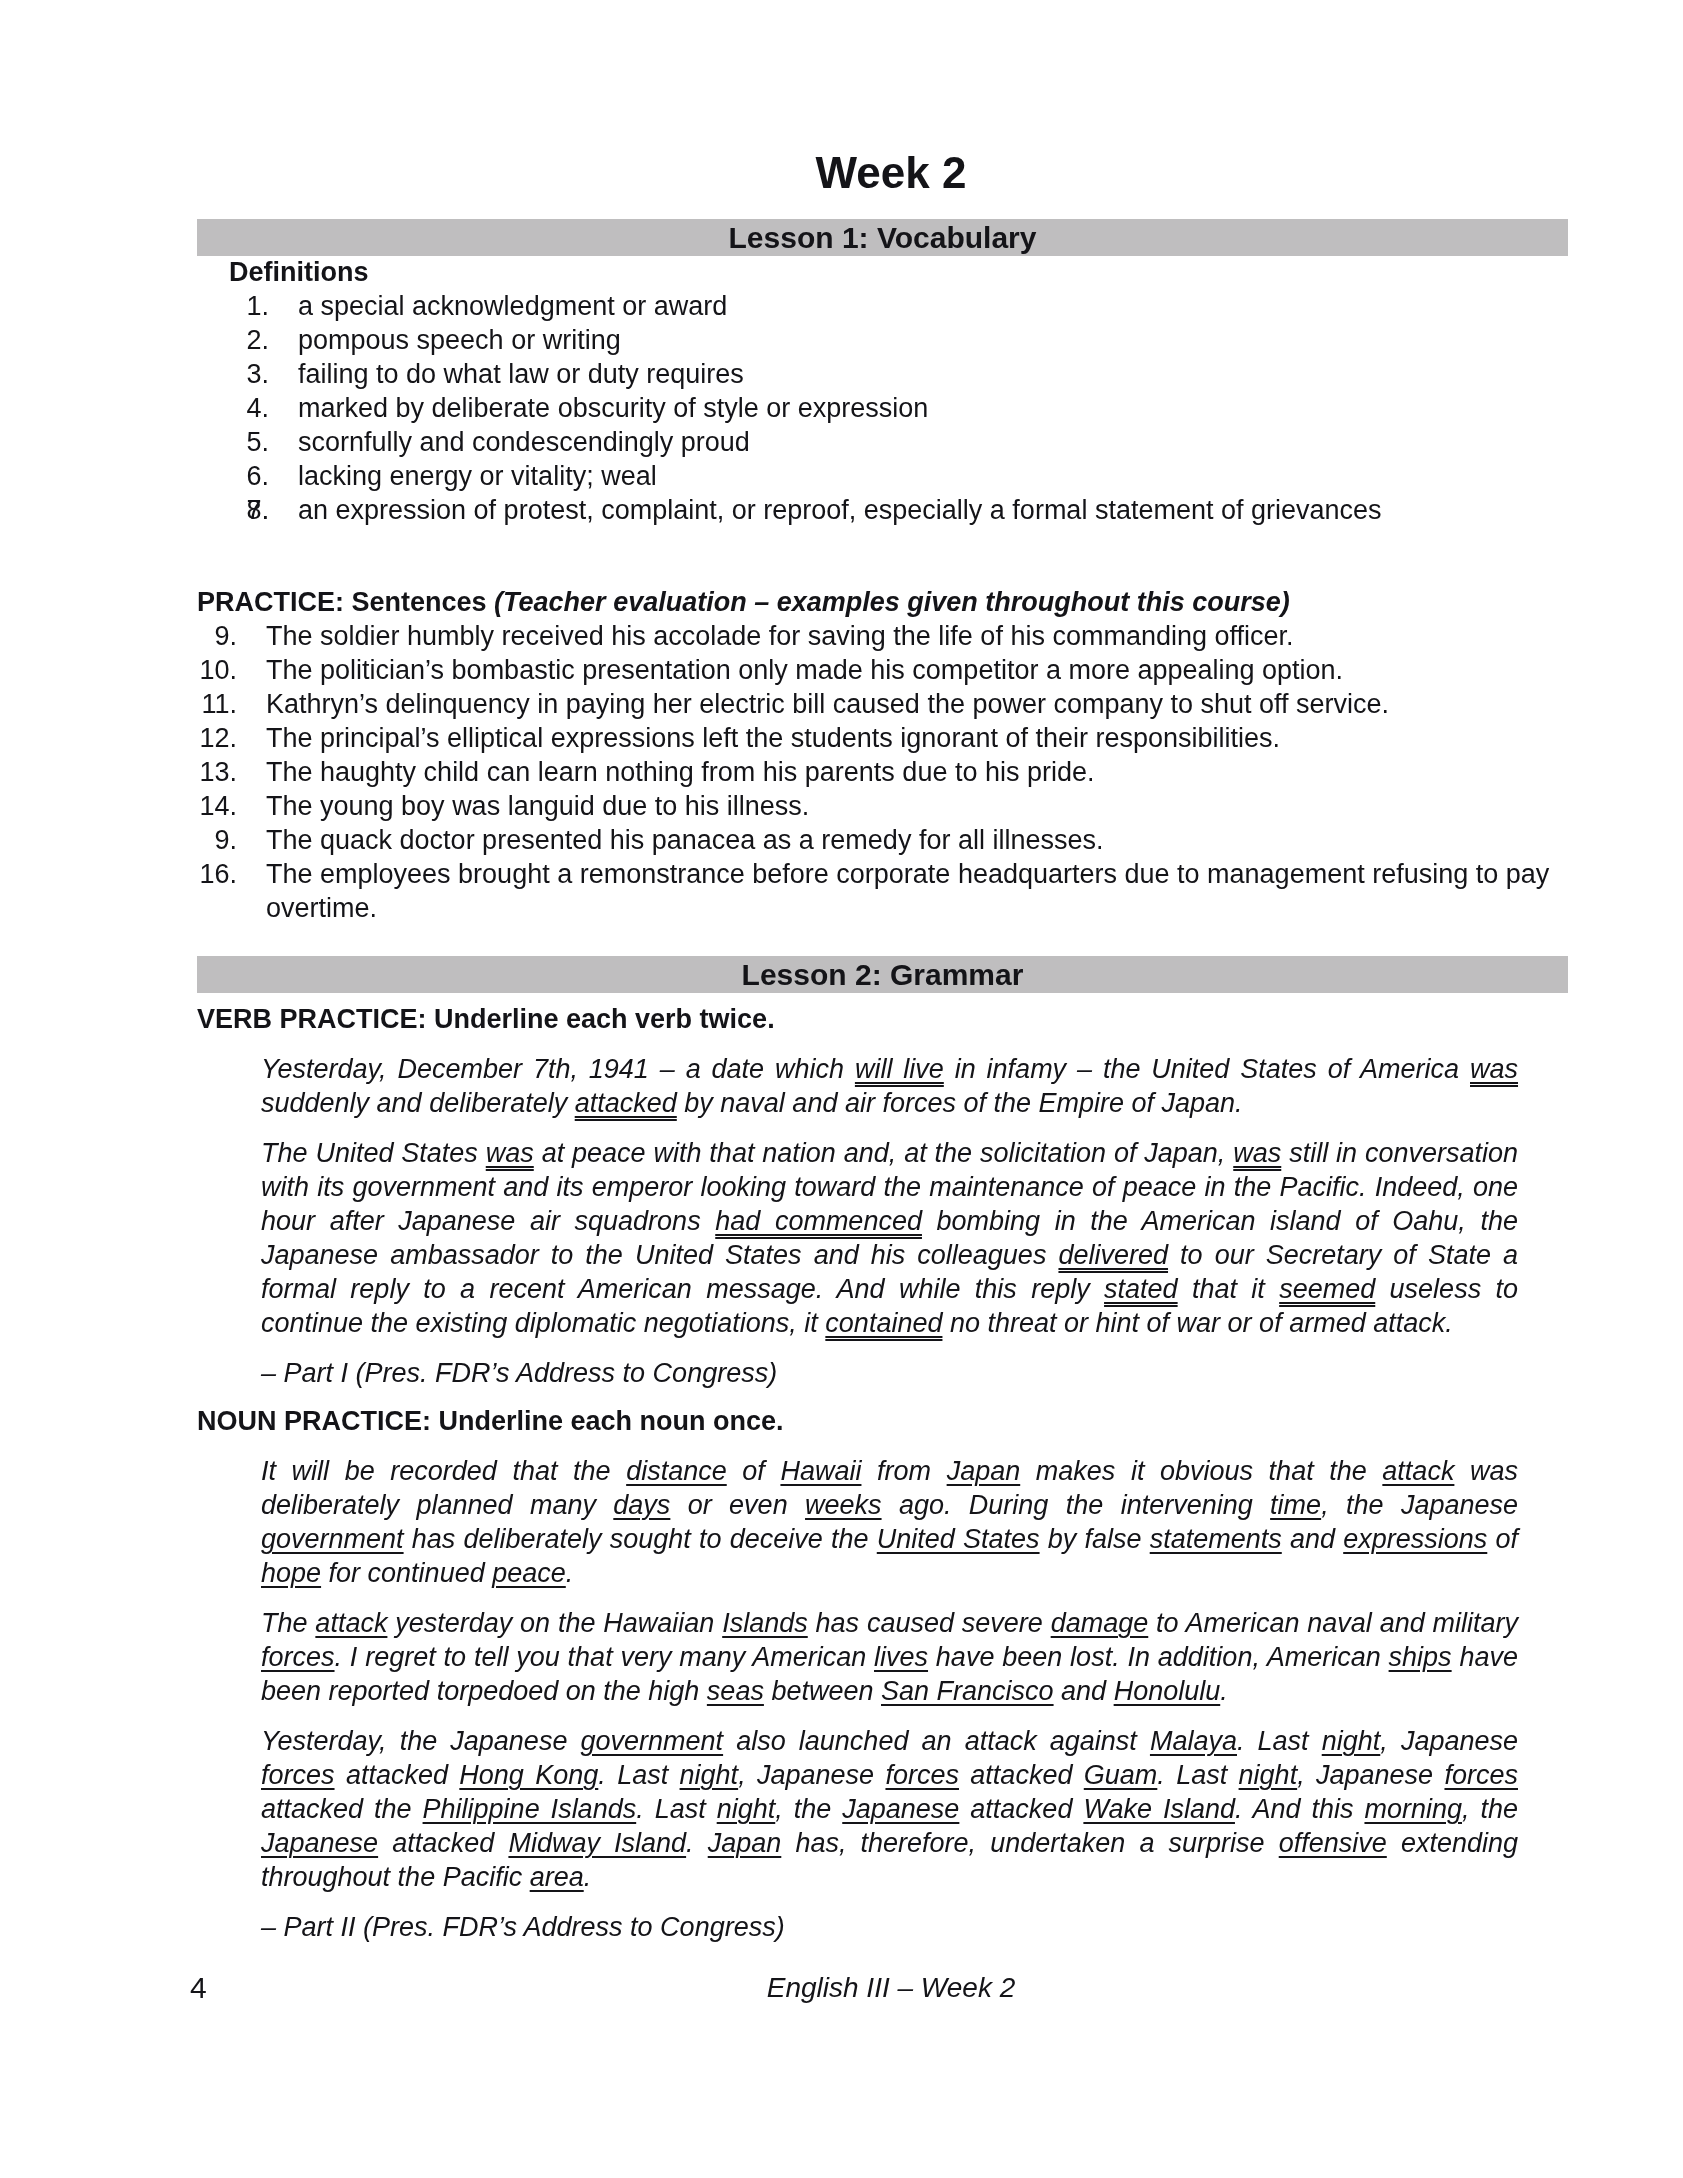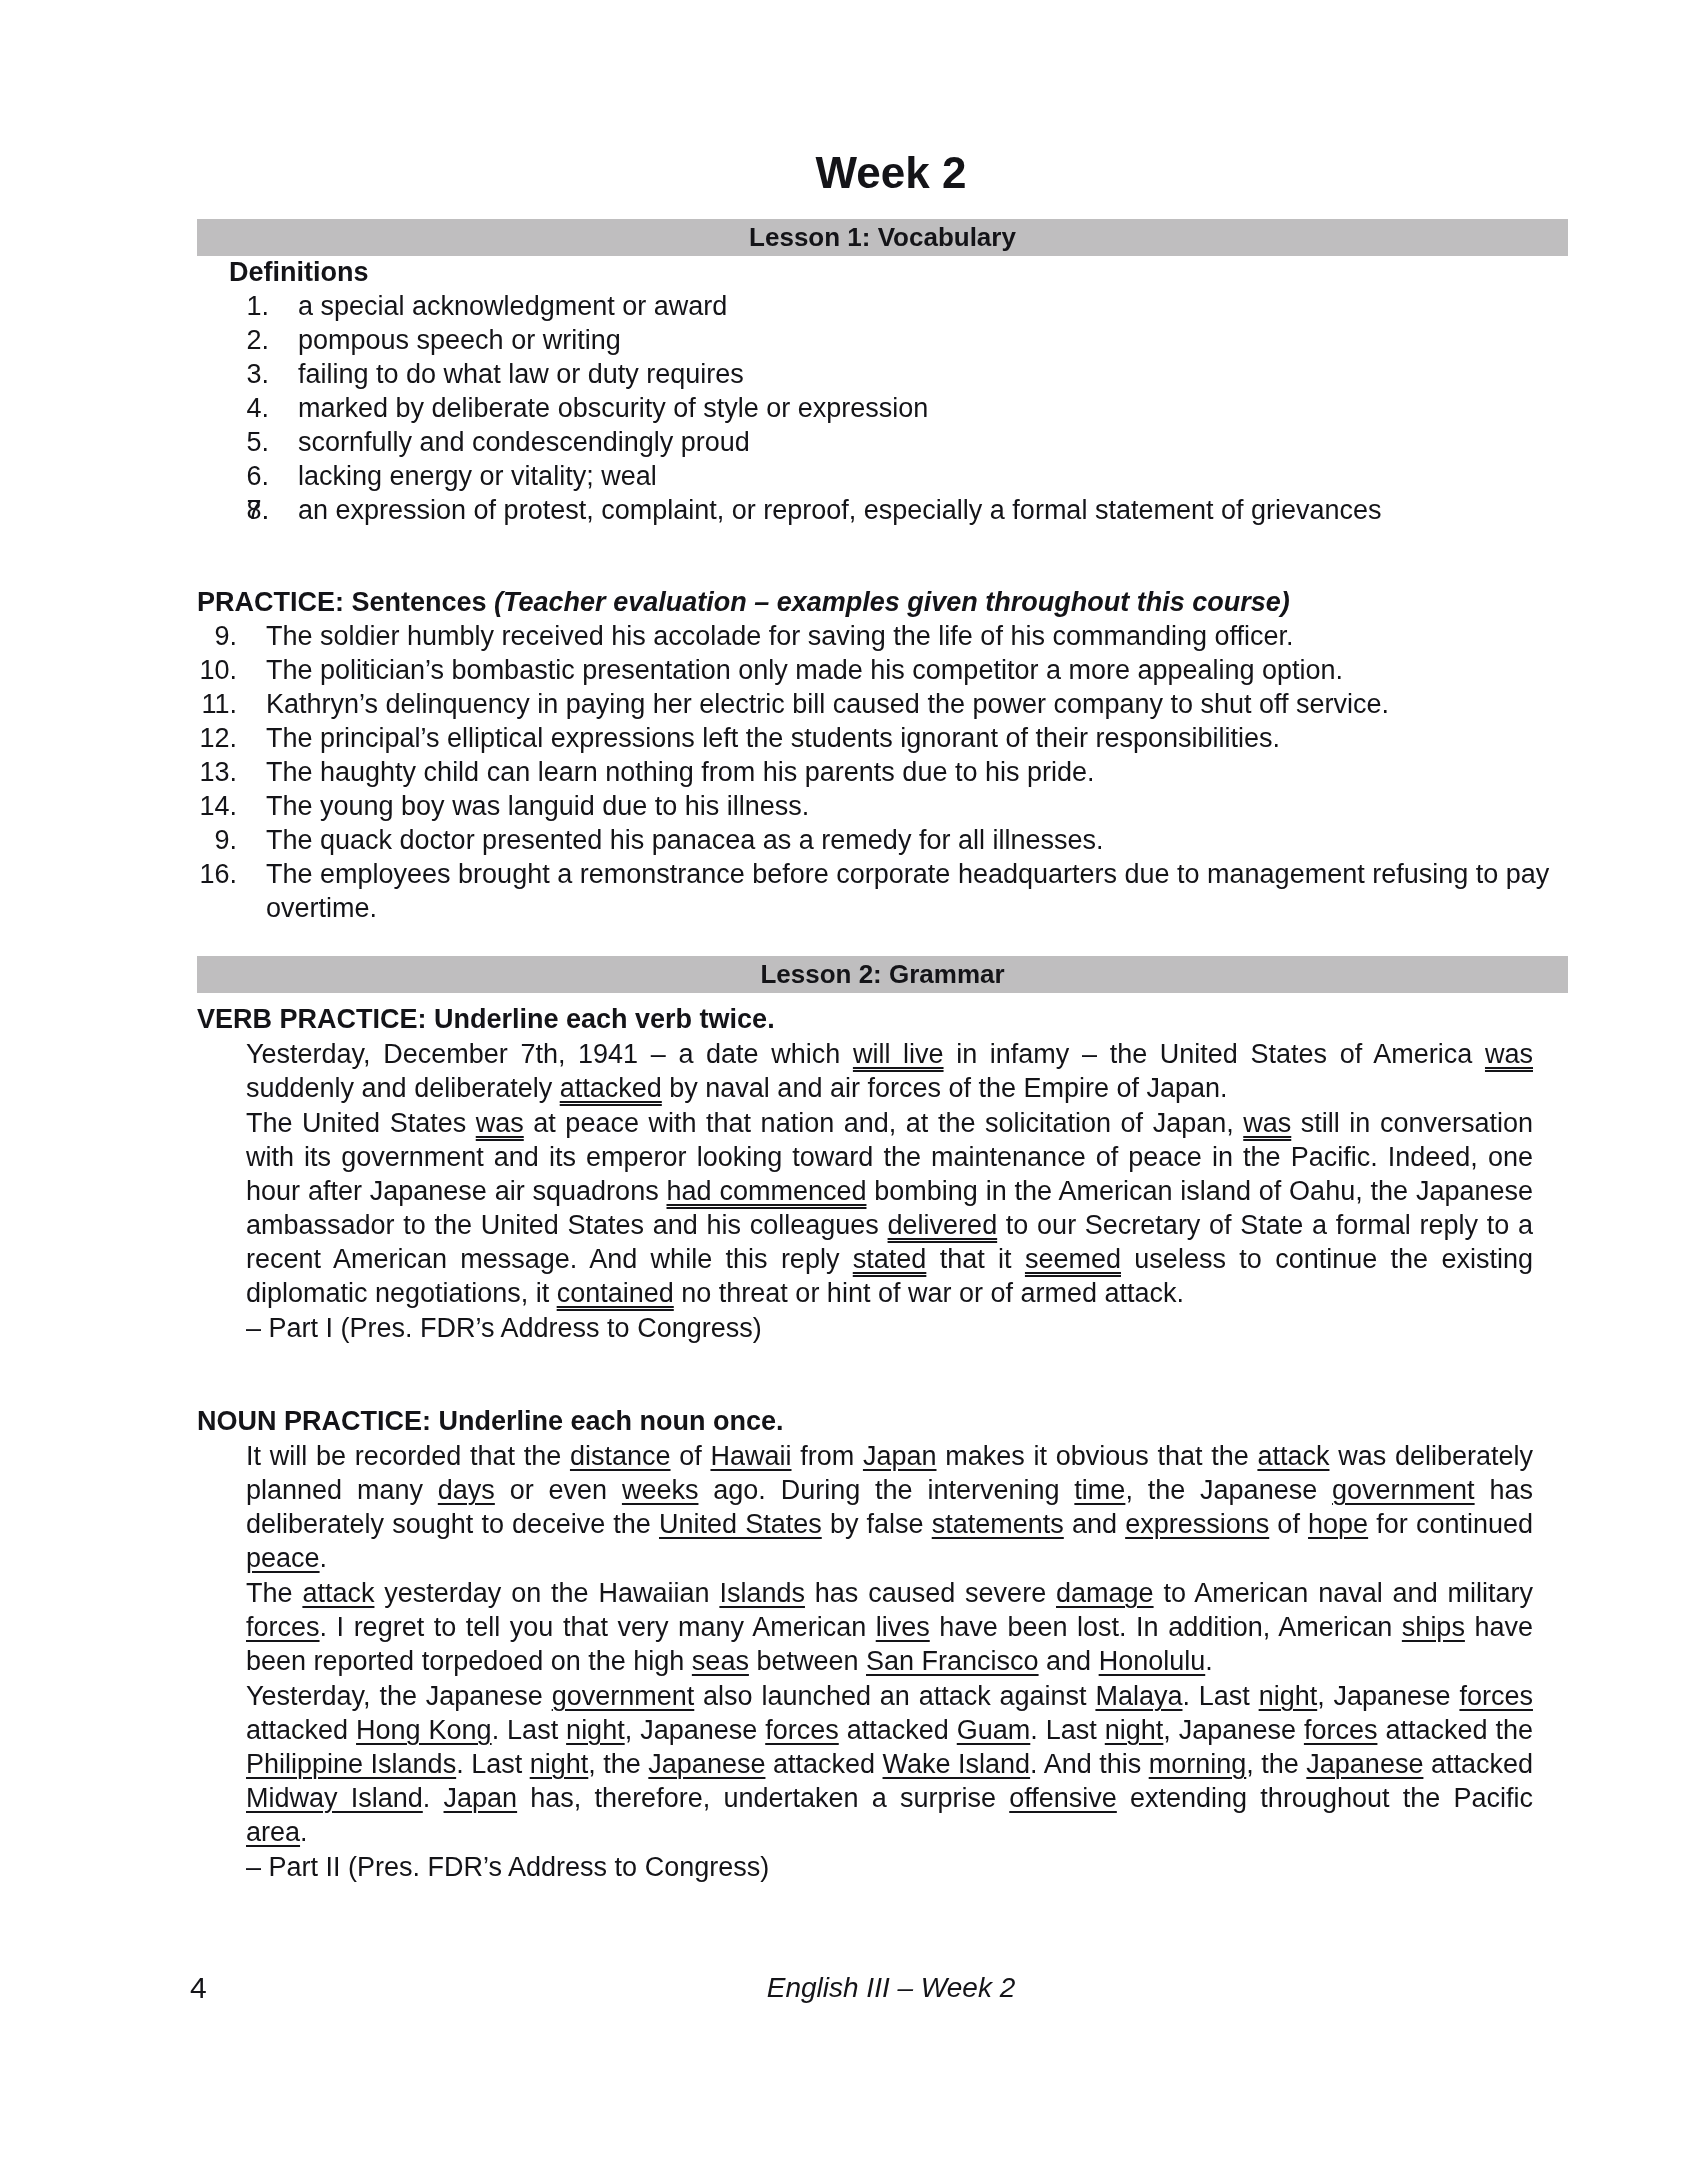--- a/index.html
+++ b/index.html
@@ -1,33 +1,33 @@
 <!DOCTYPE html>
 <html><head>
 <meta charset="utf-8">
 <style>
   html, body { margin: 0; padding: 0; background: #ffffff; }
   body { width: 1683px; height: 2178px; position: relative; overflow: hidden;
          font-family: "Liberation Sans", sans-serif; color: #141418; }
   .page-title { position: absolute; left: 0; width: 1782px; top: 147px; text-align: center;
                 font-size: 44px; font-weight: bold; line-height: 51px; }
   .lesson-bar { position: absolute; left: 197px; width: 1371px; height: 37px; background: #bfbebf;
-                text-align: center; font-weight: bold; font-size: 26px; line-height: 37px; }
+                text-align: center; font-weight: bold; font-size: 30px; line-height: 37px; }
   .lesson-bar span { position: relative; left: 0; }
   #bar1 { top: 219px; }
   #bar2 { top: 956px; }
   .block { position: absolute; left: 197px; width: 1371px; font-size: 27px; line-height: 34px; }
   .heading { font-weight: bold; }
   .heading .plain { font-weight: bold; }
   .heading em { font-style: italic; font-weight: bold; }
   .ol { margin: 0; padding: 0; list-style: none; }
   .ol li { position: relative; padding-left: 69px; }
   .ol li .num { position: absolute; left: 0; width: 40px; text-align: right; }
   .para { padding-left: 48px; width: 1289px; text-align: justify; }
-  .para p { margin: 1px; }
+  .para p { margin: 16px; font-style: italic; }
   .para .src { text-align: left; }
   .u1 { text-decoration: underline; text-decoration-thickness: 2px; text-underline-offset: 4px; }
   .u2 { text-decoration: underline double; text-decoration-thickness: 2px; text-underline-offset: 4px; }
   #defs { top: 255px; margin-left: 32px; }
   #practice { top: 585px; }
   #verbs { top: 1002px; }
   #nouns { top: 1404px; }
   .footer-num { position: absolute; left: 190px; top: 1970px; font-size: 30px; line-height: 36px; }
   .footer-title { position: absolute; left: 0; width: 1782px; top: 1970px; text-align: center;
                   font-size: 28px; line-height: 36px; font-style: italic; }

